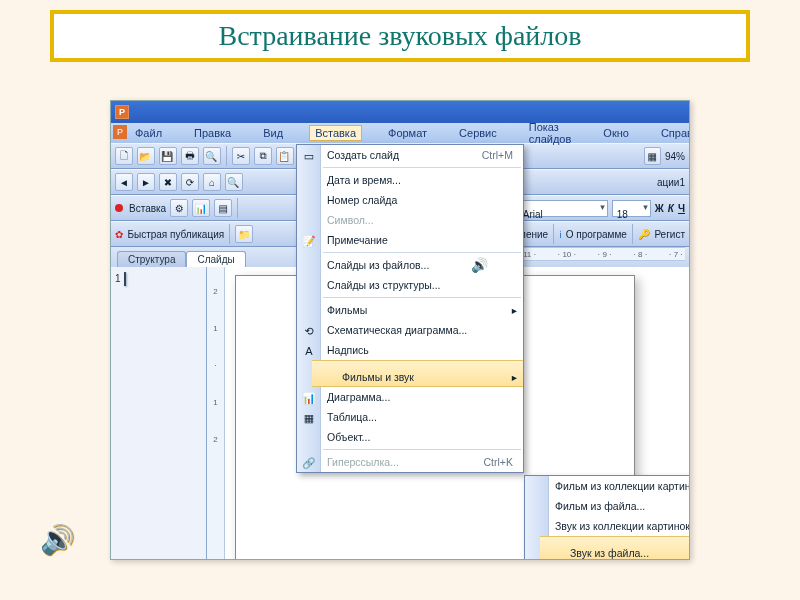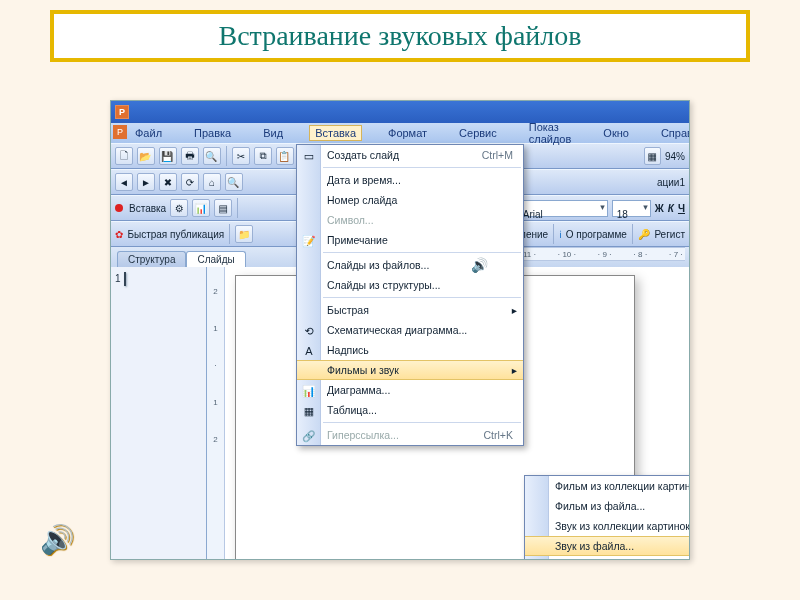--- a/index.html
+++ b/index.html
@@ -171,21 +171,21 @@
     color:#123;
     white-space:nowrap;
     cursor:default;
   }
   .dd-item.disabled{ color:#9aa; }
   .dd-item .shortcut { position:absolute; right:10px; color:#678; }
   .dd-item .arrow { position:absolute; right:6px; }
   .dd-item.hover {
     background: linear-gradient(#fff2cc,#ffe29c);
     border-top:1px solid #e3c366;border-bottom:1px solid #e3c366;
-    padding-top:3px;padding-bottom:3px;
+    padding-top:10px;padding-bottom:3px;margin-left:15px;
   }
   .dd-sep { height:1px;background:#cbd7ec; margin:2px 2px 2px 26px;}
   .dd-icon {
     position:absolute; left:4px; top:3px; width:16px;height:16px;
     display:flex;align-items:center;justify-content:center;
     font-size:11px;
   }
   .speaker-badge {
     position:absolute; right:34px; top:2px;
     font-size:14px;color:#d99a00;
@@ -352,21 +352,21 @@
     <div class="dd-sep"></div>
     <div class="dd-item" style="position:relative">
       <span>Слайды из файлов...</span>
       <span class="speaker-badge">🔊</span>
     </div>
     <div class="dd-item">
       <span>Слайды из структуры...</span>
     </div>
     <div class="dd-sep"></div>
     <div class="dd-item">
-      <span>Быстрая</span>
+      <span>Фильмы</span>
       <span class="arrow">▸</span>
     </div>
     <div class="dd-item">
       <span class="dd-icon">⟲</span>
       <span>Схематическая диаграмма...</span>
     </div>
     <div class="dd-item">
       <span class="dd-icon">A</span>
       <span>Надпись</span>
     </div>
@@ -374,20 +374,23 @@
       <span>Фильмы и звук</span>
       <span class="arrow">▸</span>
     </div>
     <div class="dd-item">
       <span class="dd-icon">📊</span>
       <span>Диаграмма...</span>
     </div>
     <div class="dd-item">
       <span class="dd-icon">▦</span>
       <span>Таблица...</span>
+    </div>
+    <div class="dd-item">
+      <span>Объект...</span>
     </div>
     <div class="dd-sep"></div>
     <div class="dd-item disabled">
       <span class="dd-icon">🔗</span>
       <span>Гиперссылка...</span>
       <span class="shortcut">Ctrl+K</span>
     </div>
   </div>
 
   <div class="submenu">

